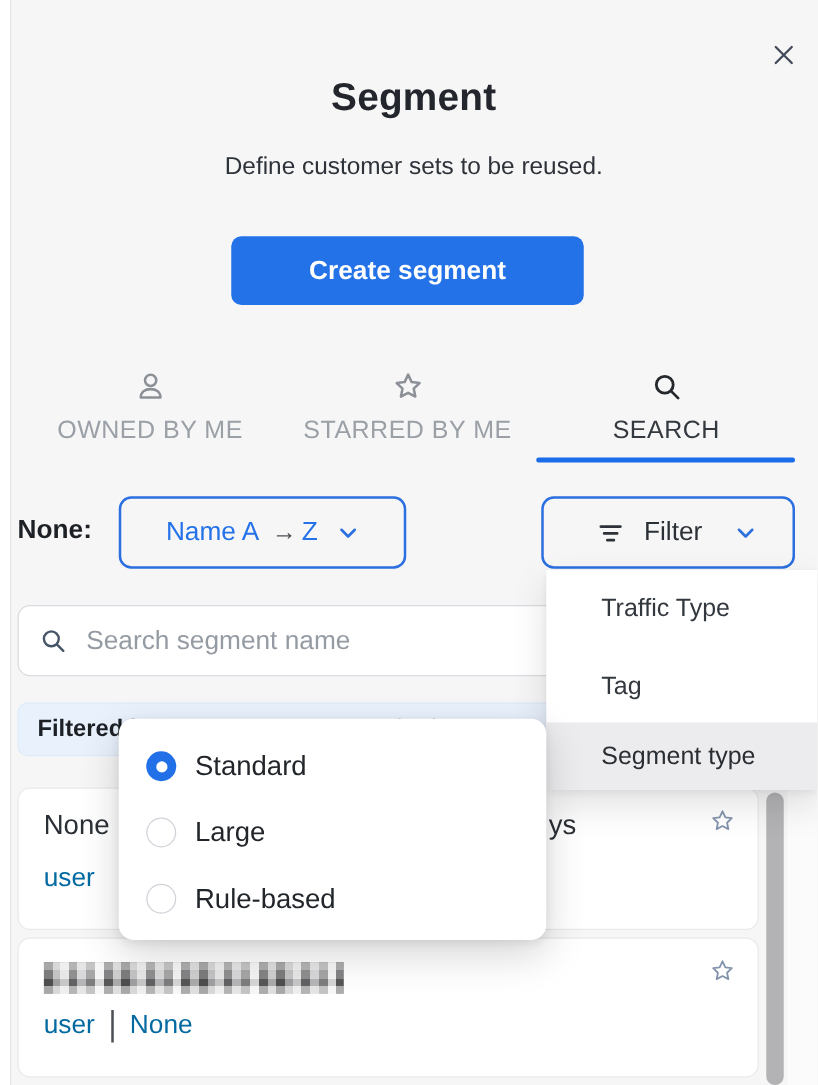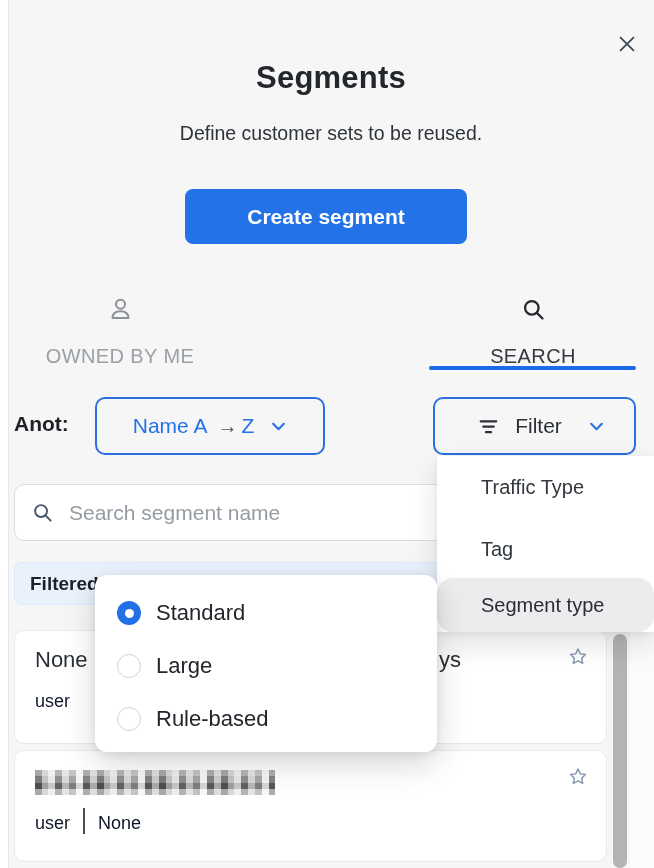--- a/index.html
+++ b/index.html
@@ -10,21 +10,21 @@
   .left-strip{left:0;top:0;width:8px;height:868px;background:#ffffff;border-right:1px solid #e6e6e8;}
 
   .close-btn{left:613px;top:30px;width:28px;height:28px;color:#414b59;display:flex;align-items:center;justify-content:center;cursor:pointer;}
 
   .title{left:8px;top:60px;width:646px;text-align:center;font-size:31px;font-weight:700;color:#23272d;letter-spacing:.2px;}
   .subtitle{left:8px;top:122px;width:646px;text-align:center;font-size:19.5px;color:#2e333a;}
 
   .create-btn{left:185px;top:189px;width:282px;height:55px;border-radius:8px;background:#2372e8;color:#ffffff;
     font-size:21px;font-weight:600;display:flex;align-items:center;justify-content:center;border:none;cursor:pointer;}
 
-  .tab{top:296px;display:flex;flex-direction:column;align-items:center;gap:18px;cursor:pointer;}
+  .tab{top:296px;display:flex;flex-direction:column;align-items:center;gap:5px;cursor:pointer;}
   .tab .tab-icon{color:#8c9097;}
   .tab .tab-label{font-size:20px;color:#9aa0a6;letter-spacing:.4px;white-space:nowrap;}
   .tab.active .tab-icon{color:#24282d;}
   .tab.active .tab-label{color:#34393f;}
   .tab1{left:24px;width:192px;}
   .tab2{left:226px;width:200px;}
   .tab3{left:430px;width:206px;}
   .tab-underline{left:429px;top:366px;width:207px;height:4px;background:#1b6ce8;border-radius:2px;}
 
   .sort-label{left:14px;top:412px;font-size:21px;font-weight:700;color:#1d2126;}
@@ -49,37 +49,37 @@
   .filtered-label{font-size:19px;font-weight:700;color:#1d2126;}
   .filtered-value{font-size:19px;color:#2c3136;}
 
   .card{background:#fff;border:1px solid #e7e9ec;border-radius:10px;z-index:1;}
   .card1{left:14px;top:630px;width:591px;height:112px;}
   .card2{left:14px;top:750px;width:591px;height:110px;}
   .card .star{position:absolute;right:17px;top:15px;color:#8494ad;cursor:pointer;display:flex;}
   .seg-name-frag{position:absolute;font-size:22px;color:#2b3036;}
   .frag-a{left:20px;top:16px;}
   .frag-b{left:424px;top:16px;}
-  .seg-meta{position:absolute;left:20px;top:60px;font-size:18px;color:#0f172a;display:flex;align-items:flex-end;gap:13px;}
+  .seg-meta{position:absolute;left:20px;top:60px;font-size:21px;color:#0369a1;display:flex;align-items:flex-start;gap:13px;}
   .meta-divider{width:2px;height:26px;background:#4a4f55;}
   .censored{position:absolute;left:20px;top:19px;width:240px;height:25px;opacity:.9;
     background-image:
       repeating-linear-gradient(0deg, rgba(255,255,255,.5) 0 6px, rgba(40,40,42,.15) 6px 12px, rgba(255,255,255,.25) 12px 19px),
       repeating-linear-gradient(90deg, #3e3e40 0 7px, #a8a8aa 7px 13px, #dcdcde 13px 20px, #59595b 20px 27px, #c6c6c8 27px 34px, #7c7c7e 34px 41px, #efefef 41px 48px, #4a4a4c 48px 55px, #b8b8ba 55px 62px);}
 
   .scroll-thumb{left:613px;top:634px;width:14px;height:234px;background:#b3b3b5;border-radius:7px;z-index:2;cursor:grab;}
   .right-gutter{left:630px;top:632px;width:24px;height:236px;background:#fbfbfc;z-index:0;}
 
   .menu-panel{left:437px;top:456px;width:217px;height:176px;background:#ffffff;z-index:5;
     box-shadow:0 12px 28px rgba(0,0,0,.12), 0 2px 6px rgba(0,0,0,.06);}
   .menu-item{position:absolute;left:0;width:100%;height:54px;display:flex;align-items:center;padding-left:44px;
     font-size:20px;color:#33383e;box-sizing:border-box;cursor:pointer;white-space:nowrap;}
   .mi1{top:4px;}
   .mi2{top:66px;}
-  .mi3{top:122px;background:#ececee;color:#2a2e33;border-radius:16px;}
+  .mi3{top:122px;background:#ececee;color:#2a2e33;}
 
   .popup{left:95px;top:575px;width:342px;height:177px;background:#fff;border-radius:12px;z-index:6;
     box-shadow:0 12px 32px rgba(0,0,0,.16), 0 2px 8px rgba(0,0,0,.08);}
   .radio-row{position:absolute;left:22px;display:flex;align-items:center;gap:15px;cursor:pointer;}
   .rr1{top:25px;}
   .rr2{top:78px;}
   .rr3{top:131px;}
   .radio{width:24px;height:24px;border-radius:50%;box-sizing:border-box;position:relative;flex:0 0 auto;}
   .radio.sel{background:#2170e8;}
   .radio.sel::after{content:"";position:absolute;left:50%;top:50%;width:9px;height:9px;margin:-4.5px 0 0 -4.5px;border-radius:50%;background:#fff;}
@@ -92,48 +92,56 @@
 <div id="app">
 
   <div class="abs left-strip"></div>
 
   <div class="abs close-btn">
     <svg width="22" height="22" viewBox="0 0 24 24" fill="none" stroke="currentColor" stroke-width="2" stroke-linecap="round">
         <path d="M5 5l14 14M19 5L5 19"></path>
       </svg>
   </div>
 
-  <div class="abs title">Segments</div>
+  <div class="abs title">Segment</div>
   <div class="abs subtitle">Define customer sets to be reused.</div>
 
   <button class="abs create-btn">Create segment</button>
 
   <div class="abs tab tab1">
     <span class="tab-icon">
       <svg width="27" height="27" viewBox="0 0 24 24" fill="none" stroke="currentColor" stroke-width="1.8" stroke-linejoin="round">
           <circle cx="12" cy="7.3" r="4"></circle>
           <path d="M5 19.6c0-4 3-6 7-6s7 2 7 6z"></path>
         </svg>
     </span>
     <span class="tab-label">OWNED BY ME</span>
   </div>
 
+  <div class="abs tab tab2">
+    <span class="tab-icon">
+      <svg width="27" height="27" viewBox="0 0 24 24" fill="none" stroke="currentColor" stroke-width="1.8" stroke-linejoin="round">
+          <path d="M12 3.3l2.5 5.3 5.6.7-4.1 4 1.1 5.6-5.1-2.7-5.1 2.7 1.1-5.6-4.1-4 5.6-.7z"></path>
+        </svg>
+    </span>
+    <span class="tab-label">STARRED BY ME</span>
+  </div>
 
   <div class="abs tab tab3 active">
     <span class="tab-icon">
       <svg width="27" height="27" viewBox="0 0 24 24" fill="none" stroke="currentColor" stroke-width="2" stroke-linecap="round">
           <circle cx="10.5" cy="10.5" r="6"></circle>
           <path d="M15.2 15.2L20 20"></path>
         </svg>
     </span>
     <span class="tab-label">SEARCH</span>
   </div>
   <div class="abs tab-underline"></div>
 
-  <div class="abs sort-label">Anot:</div>
+  <div class="abs sort-label">None:</div>
 
   <div class="abs select-box sort-select">
     <span class="sort-value">Name A</span>
     <span class="sort-arrow">→</span>
     <span class="sort-z">Z</span>
     <span class="chev">
       <svg width="17" height="17" viewBox="0 0 16 16" fill="none" stroke="currentColor" stroke-width="2" stroke-linecap="round" stroke-linejoin="round">
           <path d="M3 5.5l5 5 5-5"></path>
         </svg>
     </span>

